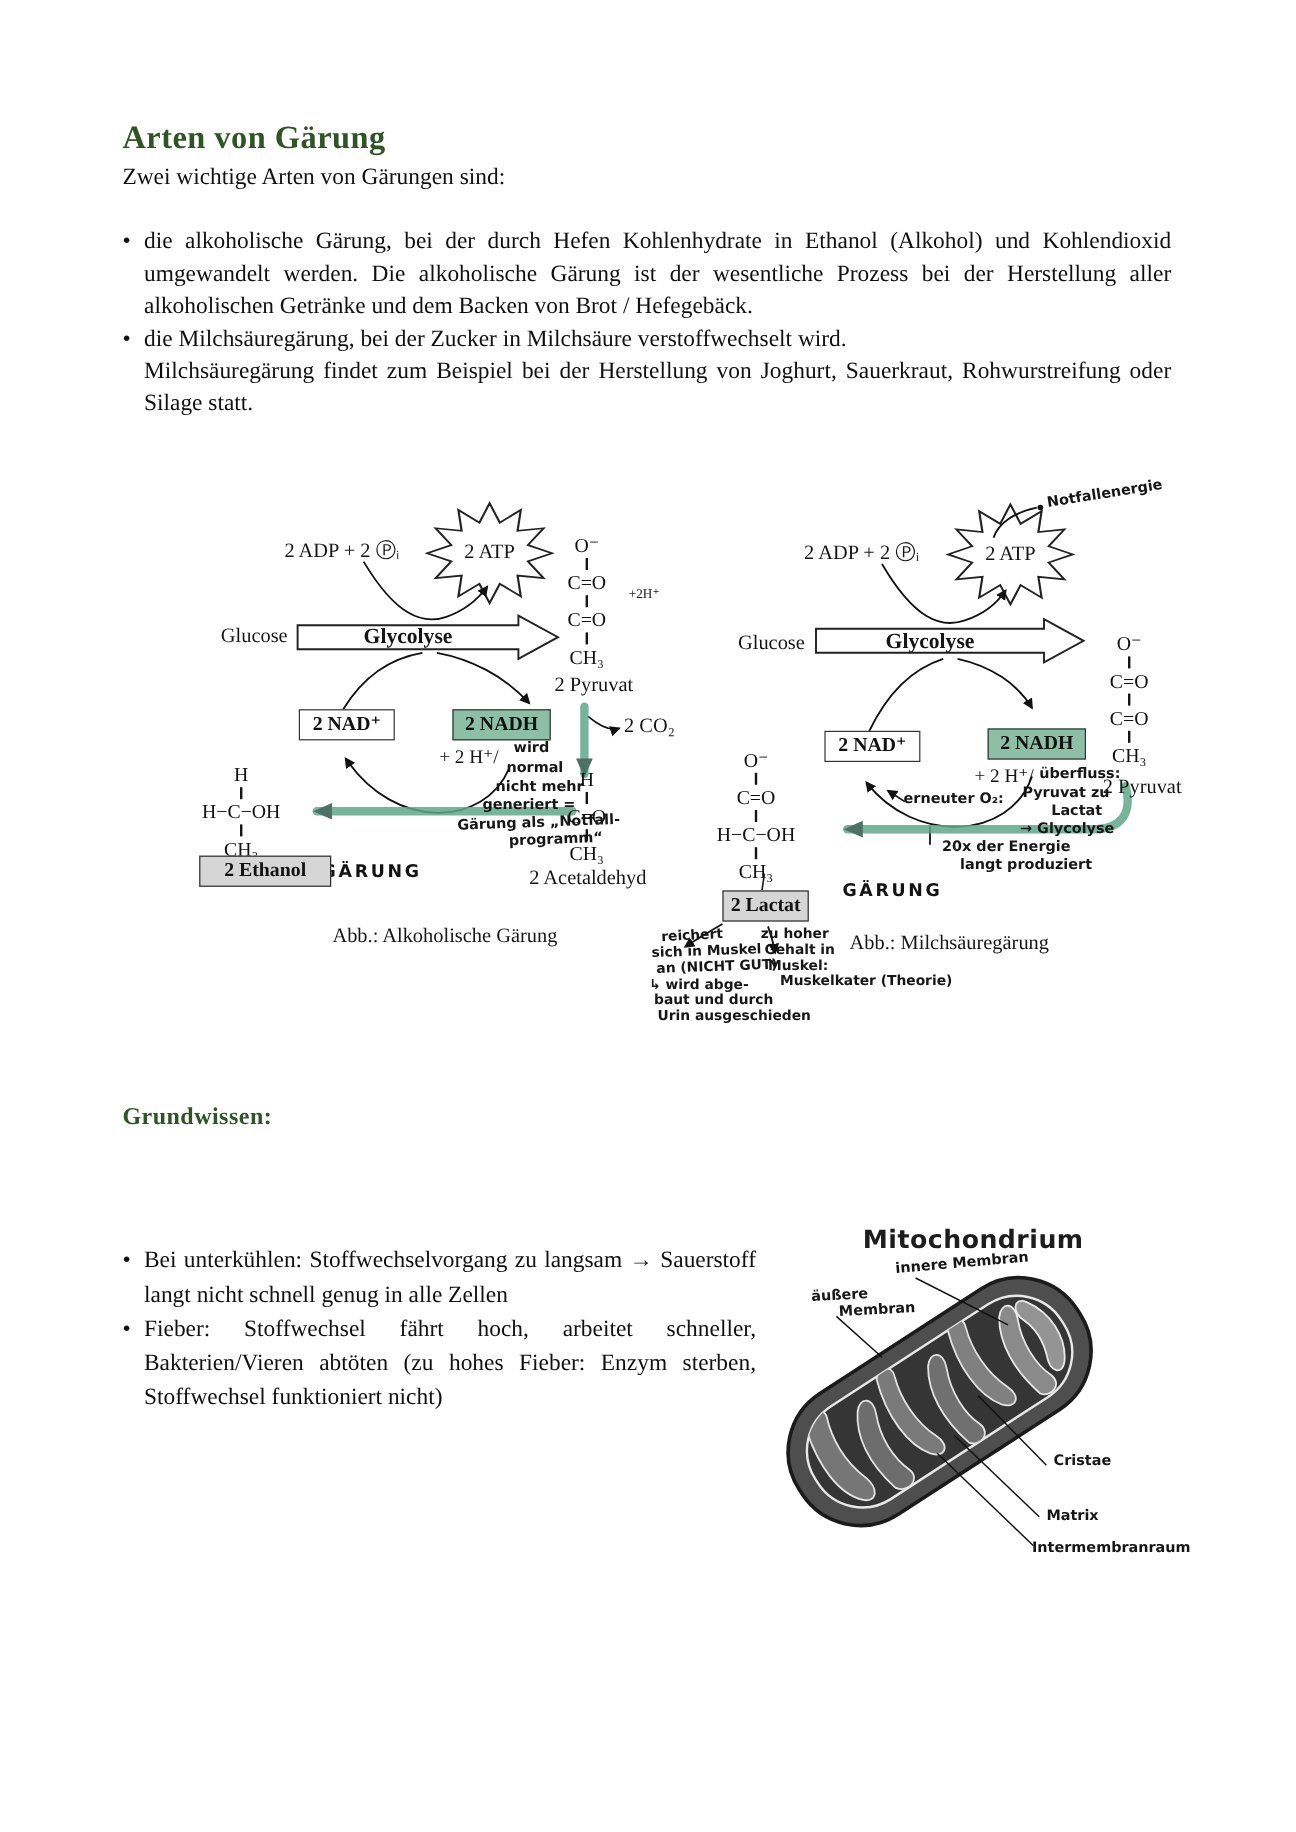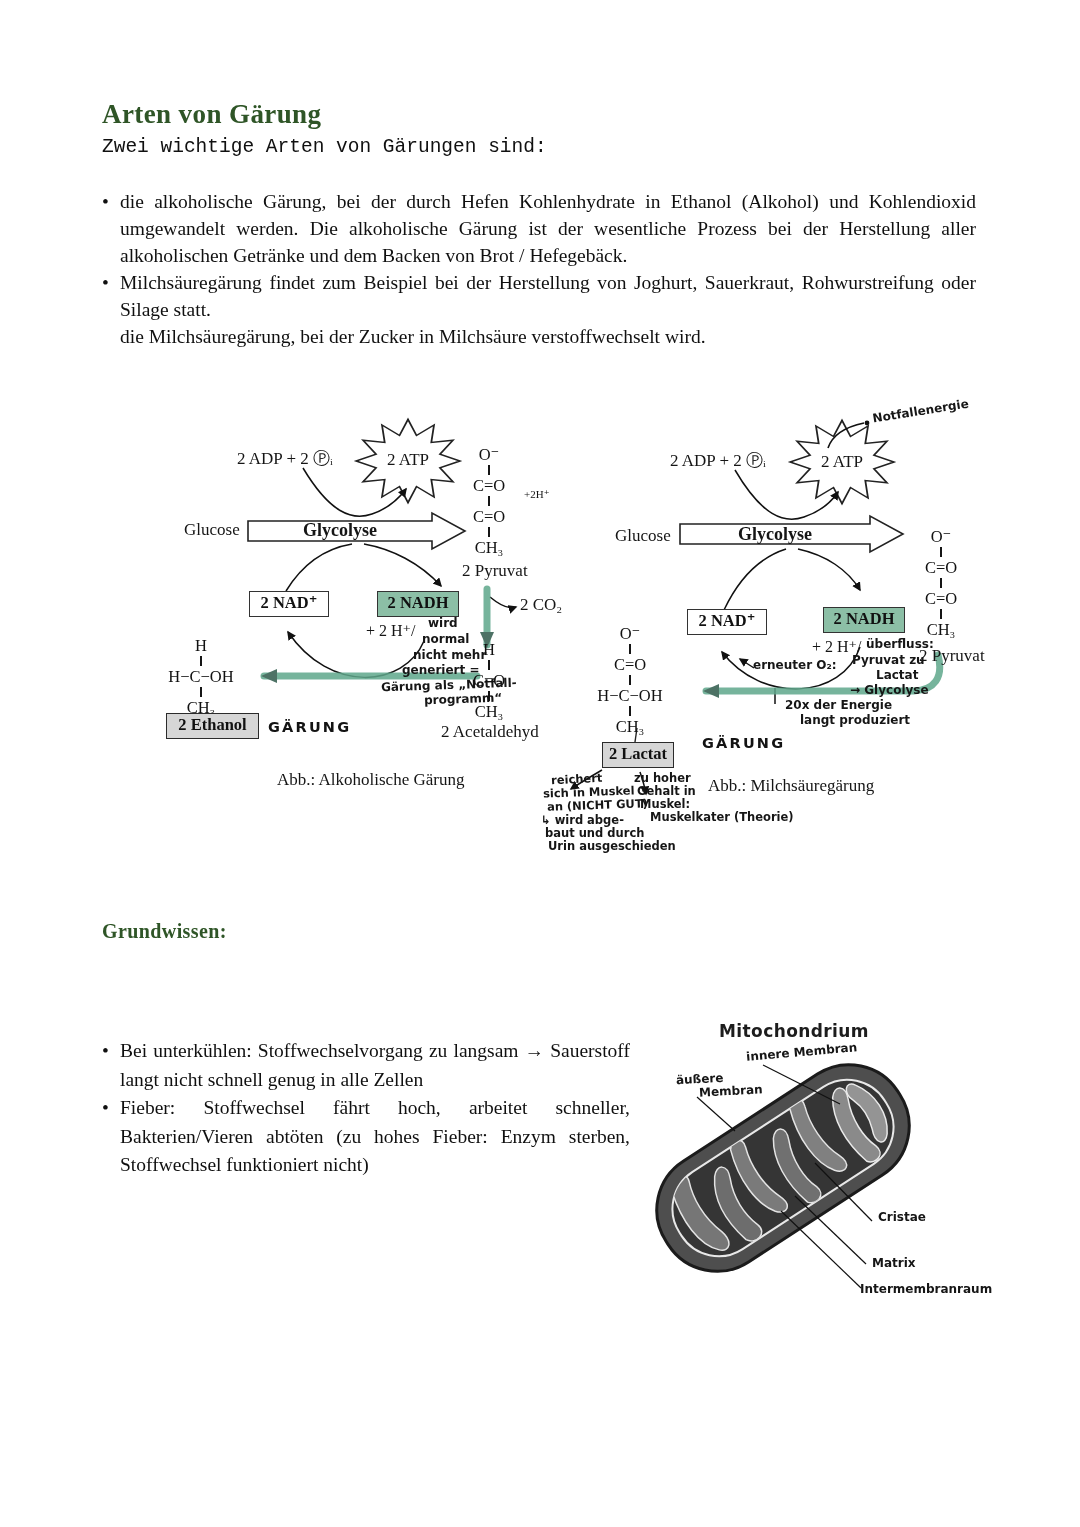--- a/index.html
+++ b/index.html
@@ -2,21 +2,21 @@
 <html style="--heading-green: #2f5527; --teal-box: #8cbfa6; --arrow-green: #5fa78b; --gray-box: #d6d6d6; --ink: #141414;"><head>
 <meta charset="utf-8">
 <style>
   :root{
     --heading-green:#2f5527; --teal-box:#8cbfa6; --arrow-green:#5fa78b;
     --gray-box:#d6d6d6; --ink:#141414;
   }
   html,body{margin:0;padding:0;background:#ffffff;}
   .page{position:relative;width:1080px;height:1527px;background:#fff;overflow:hidden;
         font-family:"Liberation Serif","DejaVu Serif",serif;color:#111;}
-  .abs{position:absolute;white-space:nowrap;font-family:Liberation Mono, monospace;}
+  .abs{position:absolute;white-space:nowrap;}
   .sec-title{font-size:27px;font-weight:bold;color:var(--heading-green);letter-spacing:.4px;
              font-family:"Liberation Serif",serif;}
   .body-text{font-size:19.5px;line-height:27px;color:#101010;}
   .blist{position:absolute;}
   .bitem{display:flex;}
   .bdot{width:18px;flex:none;}
   .btext{flex:1;}
   .btext p{margin:0;text-align:justify;}
   .pr{font-size:17px;color:#151515;font-family:"Liberation Serif","DejaVu Sans",serif;}
   .prb{font-weight:bold;font-size:18px;}
@@ -27,21 +27,21 @@
            letter-spacing:2.2px;color:#131313;margin-top:36px;}
   .bx{position:absolute;box-sizing:border-box;height:26px;line-height:22px;text-align:center;
       border:1.7px solid #333;background:#fff;font-weight:bold;font-size:16.5px;
       font-family:"Liberation Serif","DejaVu Sans",serif;}
   .bx.teal{background:var(--teal-box);}
   .bx.gray{background:var(--gray-box);border-color:#2b2b2b;}
   .chem{position:absolute;text-align:center;font-size:16.5px;line-height:19px;color:#111;
         font-family:"Liberation Serif","DejaVu Sans",serif;}
   .chem .bond{width:1.6px;height:10px;background:#151515;margin:1px auto;}
   .cap{font-size:17px;}
-  .mito-title{font-family:"DejaVu Sans",sans-serif;font-weight:700;font-size:17px;
+  .mito-title{font-family:"DejaVu Sans",sans-serif;font-weight:700;font-size:21px;
               letter-spacing:.4px;color:#1d1d1d;}
   svg.linework{position:absolute;left:0;top:0;}
   .ctr{text-align:center;}
 </style>
 </head>
 <body>
 
 <div class="page">
 
   <svg class="linework" width="1080" height="1527" viewBox="0 0 1080 1527">
@@ -118,22 +118,22 @@
   <div class="blist body-text" style="left:102px;top:188px;width:874px">
     <div class="bitem">
       <span class="bdot">•</span>
       <div class="btext">
           <p>die alkoholische Gärung, bei der durch Hefen Kohlenhydrate in Ethanol (Alkohol) und Kohlendioxid umgewandelt werden. Die alkoholische Gärung ist der wesentliche Prozess bei der Herstellung aller alkoholischen Getränke und dem Backen von Brot / Hefegebäck.</p>
         </div>
     </div>
     <div class="bitem">
       <span class="bdot">•</span>
       <div class="btext">
+        <p>die Milchsäuregärung, bei der Zucker in Milchsäure verstoffwechselt wird.</p>
         <p>Milchsäuregärung findet zum Beispiel bei der Herstellung von Joghurt, Sauerkraut, Rohwurstreifung oder Silage statt.</p>
-        <p>die Milchsäuregärung, bei der Zucker in Milchsäure verstoffwechselt wird.</p>
       </div>
     </div>
   </div>
 
   <span class="abs pr" style="left:237px;top:447px">2 ADP + 2 Ⓟᵢ</span>
   <span class="abs pr ctr" style="left:378px;top:450px;width:60px">2 ATP</span>
   <span class="abs pr" style="left:184px;top:520px">Glucose</span>
   <span class="abs pr prb ctr" style="left:298px;top:520px;width:84px">Glycolyse</span>
 
   <div class="chem" style="left:464px;top:445px;width:50px">
@@ -170,21 +170,21 @@
   </div>
   <span class="abs pr" style="left:441px;top:722px">2 Acetaldehyd</span>
 
   <div class="chem" style="left:155px;top:636px;width:92px">
     <div>H</div>
     <div class="bond"></div>
     <div>H−C−OH</div>
     <div class="bond"></div>
     <div>CH₃</div>
   </div>
-  <div class="bx gray" style="left:166px;top:713px;width:93px">2 Ethanol</div>
+  <div class="bx gray" style="left:166px;top:713px;width:110px">2 Ethanol</div>
   <span class="abs pr cap" style="left:277px;top:770px">Abb.: Alkoholische Gärung</span>
 
   <span class="abs hw" style="left:872px;top:404px;transform:rotate(-9deg)">Notfallenergie</span>
   <span class="abs pr" style="left:670px;top:449px">2 ADP + 2 Ⓟᵢ</span>
   <span class="abs pr ctr" style="left:812px;top:452px;width:60px">2 ATP</span>
   <span class="abs pr" style="left:615px;top:526px">Glucose</span>
   <span class="abs pr prb ctr" style="left:733px;top:524px;width:84px">Glycolyse</span>
 
   <div class="chem" style="left:915px;top:527px;width:52px">
     <div>O⁻</div>

